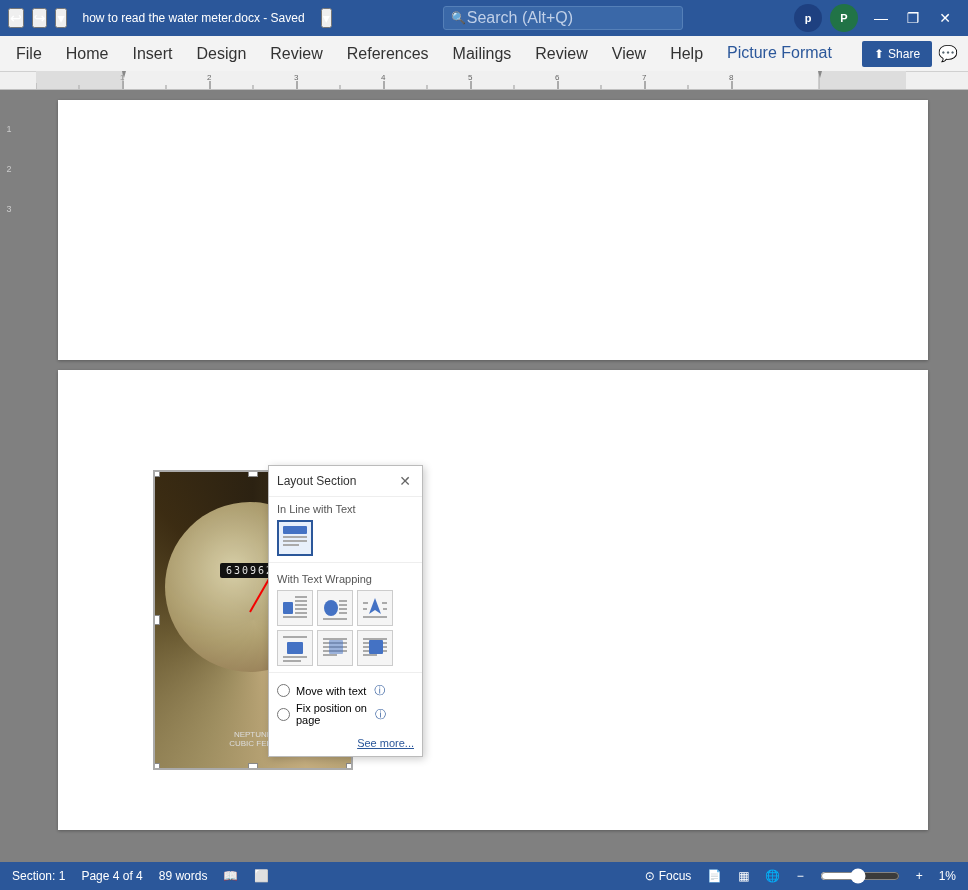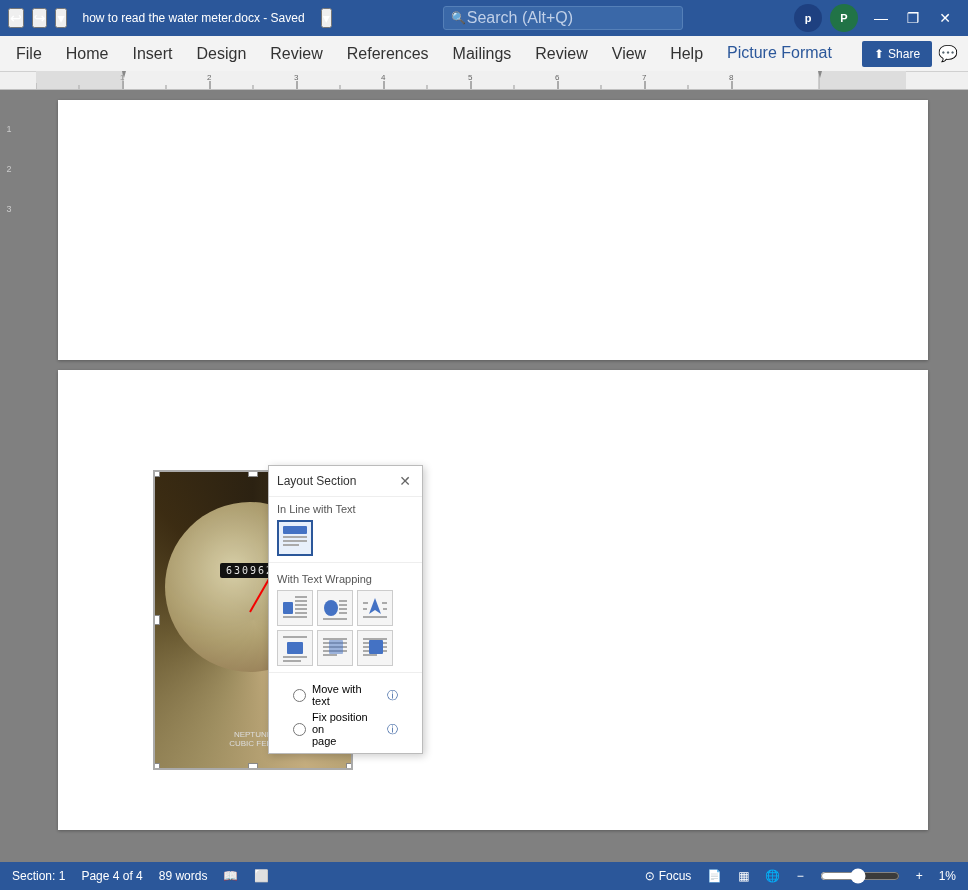--- a/index.html
+++ b/index.html
@@ -138,21 +138,21 @@
       display: flex; gap: 4px; padding: 2px 8px;
     }
     .layout-option-btn {
       width: 36px; height: 36px; border: 1px solid #ccc; background: #f5f5f5;
       cursor: pointer; display: flex; align-items: center; justify-content: center;
       padding: 2px;
     }
     .layout-option-btn.active { border: 2px solid #2b579a; background: #e8f0fb; }
     .layout-option-btn svg { width: 28px; height: 28px; }
     .layout-separator { height: 1px; background: #eee; margin: 4px 0; }
-    .layout-radio-group { padding: 4px 24px; }
+    .layout-radio-group { padding: 4px 8px; }
     .layout-radio-item {
       display: flex; align-items: center; gap: 6px; padding: 2px 0; font-size: 11px;
     }
     .layout-radio-item input[type="radio"] { margin: 0; }
     .layout-info-icon {
       color: #2b579a; font-size: 11px; cursor: pointer; margin-left: 2px;
     }
     .layout-see-more {
       text-align: right; padding: 4px 8px 6px;
     }
@@ -428,20 +428,23 @@
           <div class="layout-radio-item">
             <input type="radio" name="pos" id="fix-position" style="">
             <label for="fix-position" style="font-size:11px;">
               <span>Fix position on</span><br>
               <span>page</span>
             </label>
             <span class="layout-info-icon">ⓘ</span>
           </div>
         </div>
 
+        <div class="layout-see-more">
+          <a>See more...</a>
+        </div>
       </div>
     </div>
   </div>
 </div>
 
 <div id="status-bar">
   <span>Section: 1</span>
   <span>Page 4 of 4</span>
   <span>89 words</span>
   <button>

